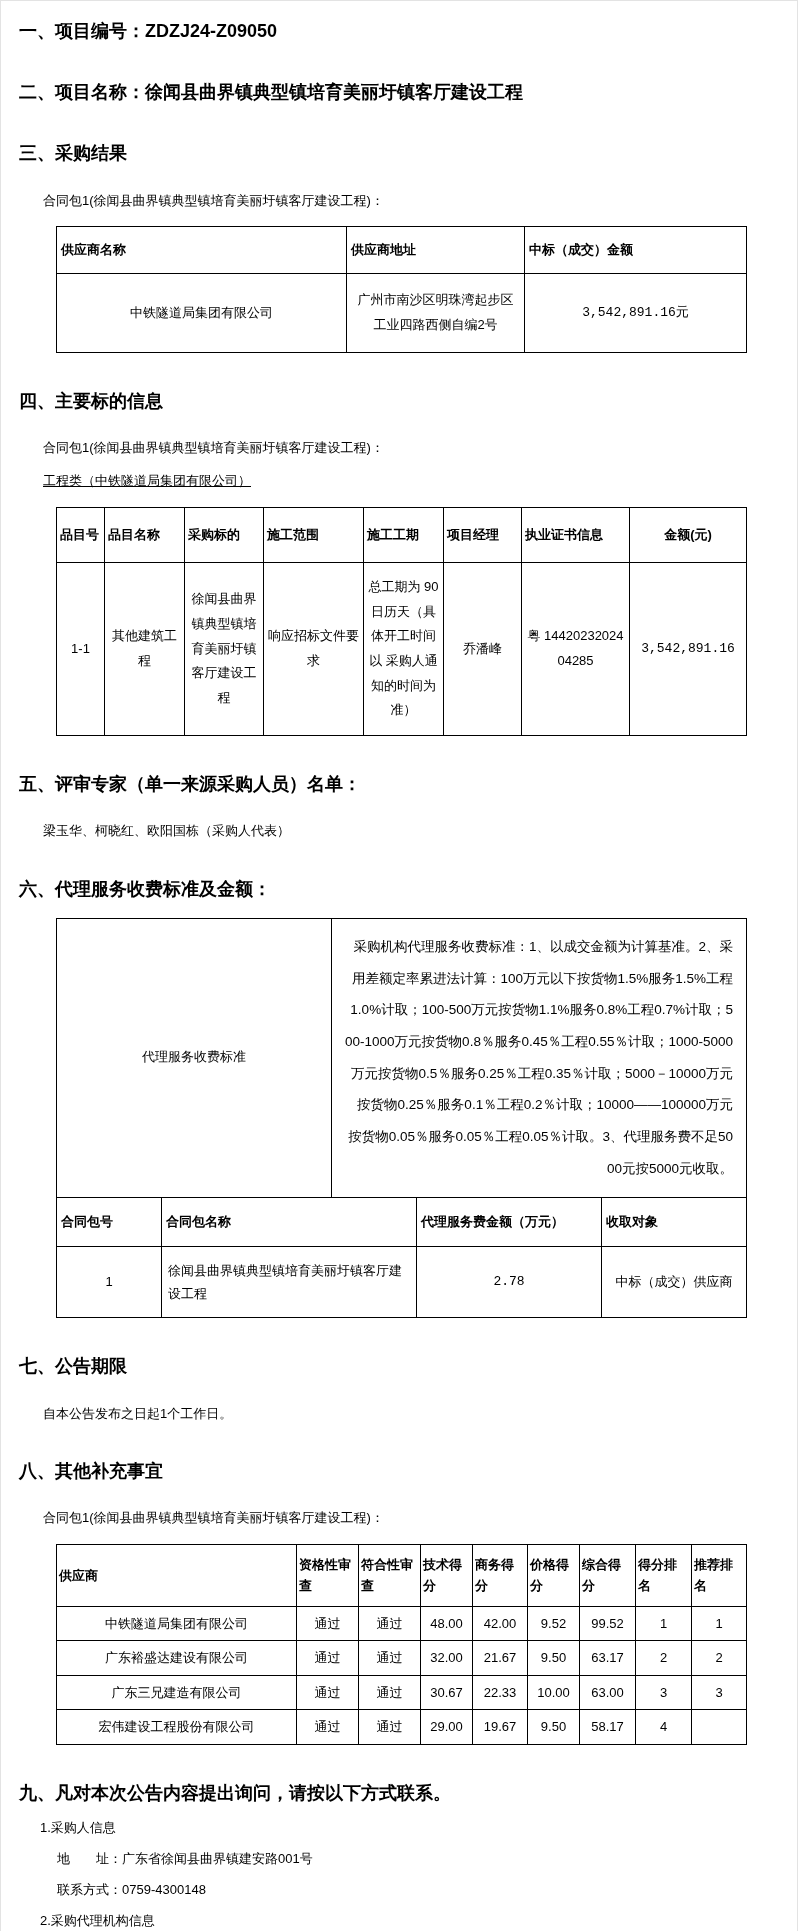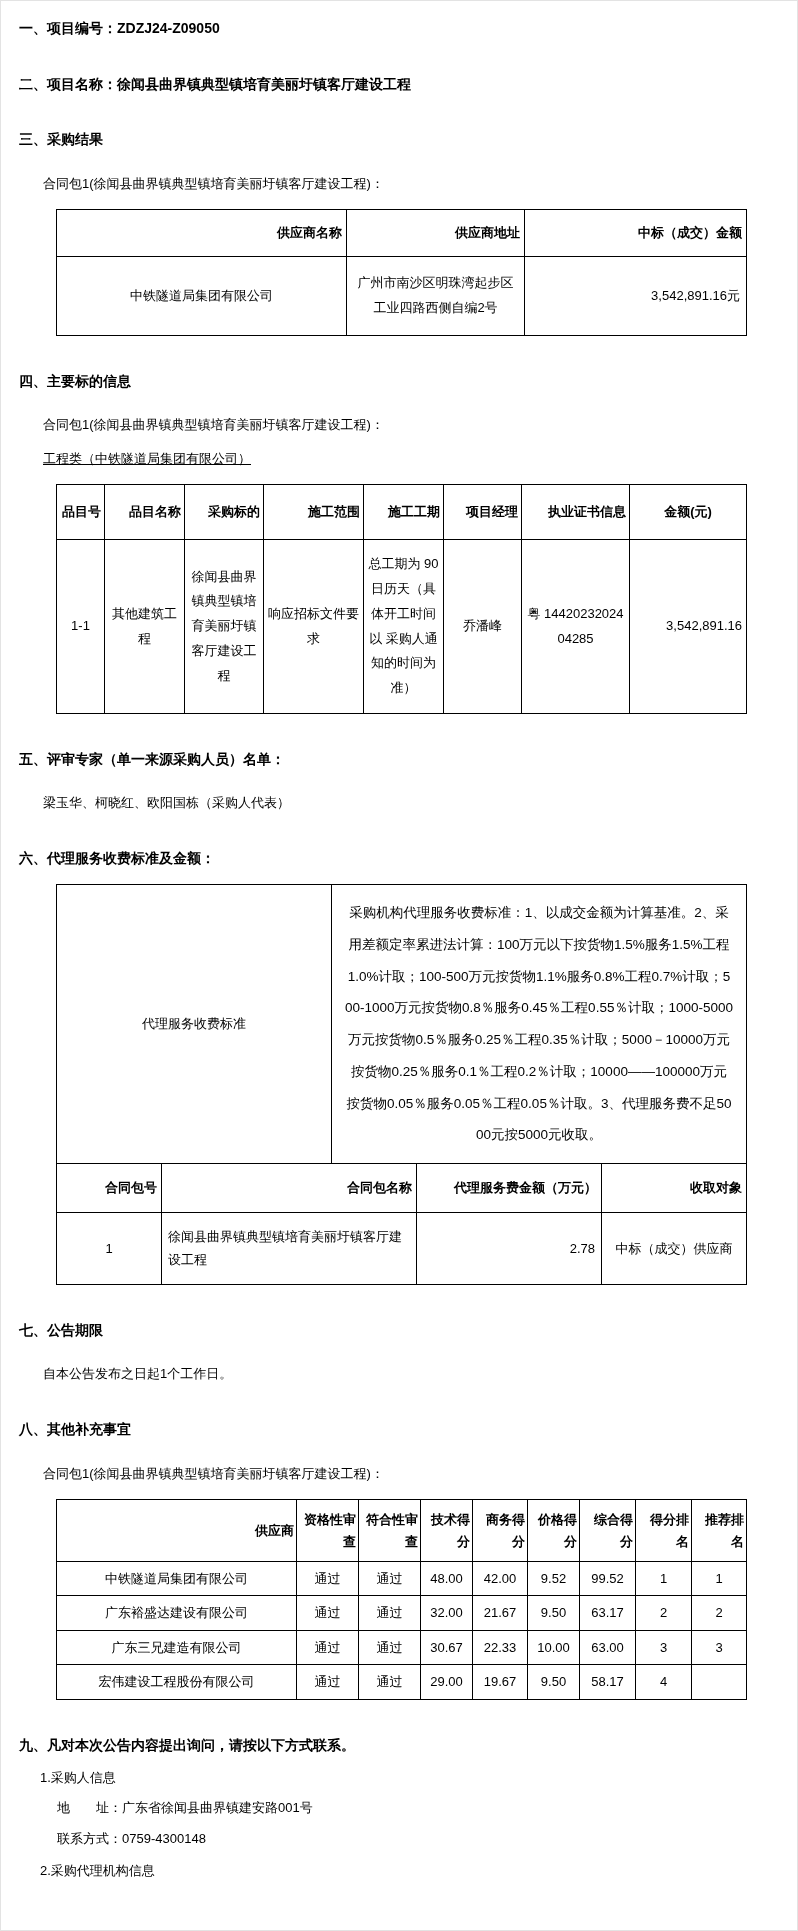--- a/index.html
+++ b/index.html
@@ -9,47 +9,47 @@
     font-family:"Liberation Sans","DejaVu Sans",sans-serif;
     color:#000;
   }
   .page {
     width:798px; min-height:1931px;
     border:1px solid #e3e3e3;
     padding:10px 18px 26px 18px;
     background:#fff;
   }
   .sec-title {
-    font-size:14px; font-weight:bold; line-height:1.4;
+    font-size:18px; font-weight:bold; line-height:1.4;
     margin-top:36px;
   }
   .sec-title.first { margin-top:8px; }
   .note {
     font-size:13px; margin:24px 0 0 24px; line-height:1.5;
   }
   .note.tight { margin-top:14px;text-decoration:underline; }
   table {
     border-collapse:collapse; table-layout:fixed;
     width:690px; margin:16px 0 0 37px;
     font-size:13px;
   }
   th, td { border:1px solid #000; word-break:break-all; }
-  th { font-weight:bold; text-align:right; padding:12px 4px; line-height:1.7; }
+  th { font-weight:bold; text-align:left; padding:12px 4px; line-height:1.7; }
   td { text-align:center; padding:10px 5px; line-height:1.9; }
-  td.right { text-align:right; padding-right:9px; }
+  td.right { text-align:center; padding-right:9px;font-family:Liberation Mono, monospace; }
   th.right { text-align:center; padding-right:9px; }
   
   .result-table td { padding:14px 6px; }
   
   .subject-table th { padding:16px 3px; }
   .subject-table td { padding:12px 4px; vertical-align:middle; }
   
   .fee-std-table td.std-label { text-align:center; font-size:13px; }
   .fee-std-table td.std-text {
-    text-align:center; padding:12px 13px; line-height:2.35; font-size:13.5px;
+    text-align:right; padding:12px 13px; line-height:2.35; font-size:13.5px;
   }
   .fee-pkg-table { margin-top:-1px; }
   .fee-pkg-table th { padding:13px 4px; }
   .fee-pkg-table td { padding:12px 6px; line-height:1.8; }
   
   .score-table th { padding:9px 2px; line-height:1.65; }
   .score-table td { padding:7px 2px; line-height:1.5; height:33px; }
   
   .contact-heading { font-size:13px; margin:13px 0 0 21px; line-height:1.45; }
   .contact-line { font-size:13px; margin:12px 0 0 38px; line-height:1.45; }

